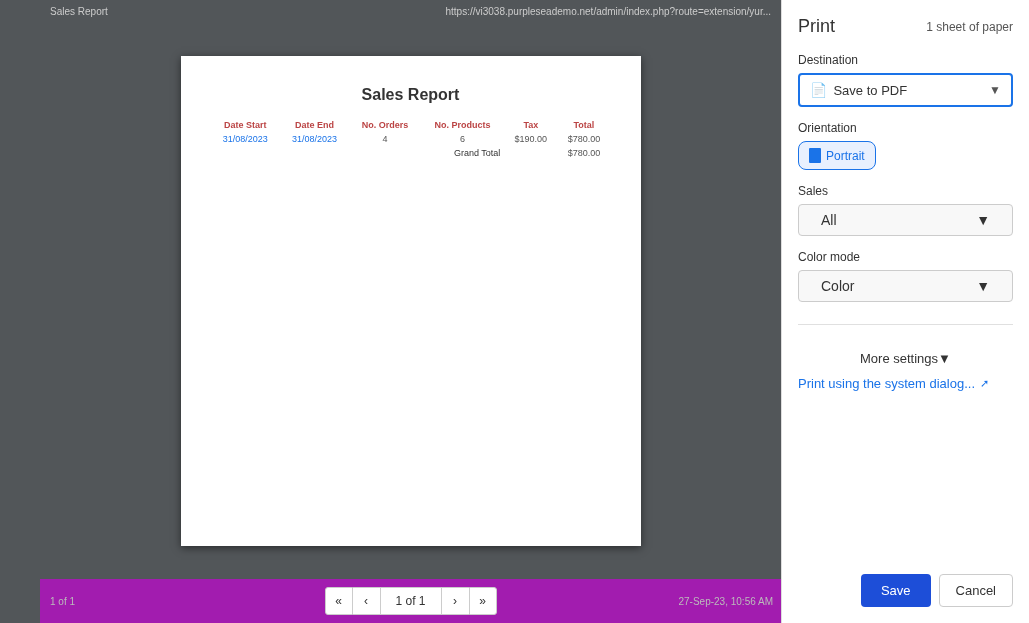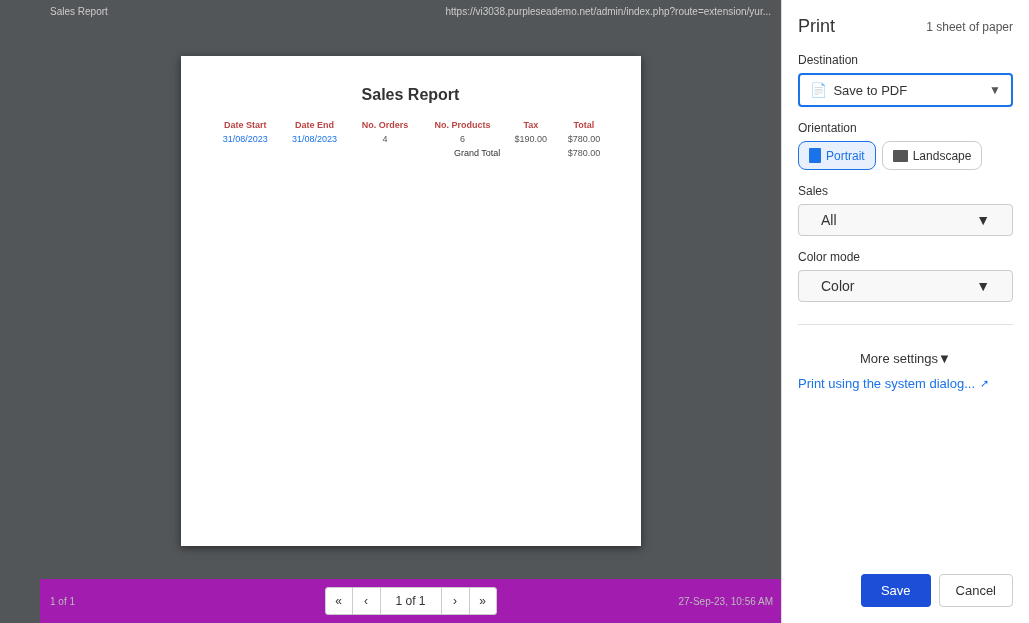--- a/index.html
+++ b/index.html
@@ -426,24 +426,20 @@
     </div>
   </div>
 
   <div class="section">
     <div class="section-label">Orientation</div>
     <div class="orientation-group">
       <button class="orient-btn active">
         <div class="portrait-icon"></div>
         <span>Portrait</span>
       </button>
-      <button class="orient-btn">
-        <div class="landscape-icon"></div>
-        <span>Landscape</span>
-      </button>
     </div>
   </div>
 
   <div class="section">
     <div class="section-label">Sales</div>
     <div class="pages-select">
       <span>All</span>
       <span>▼</span>
     </div>
   </div>

